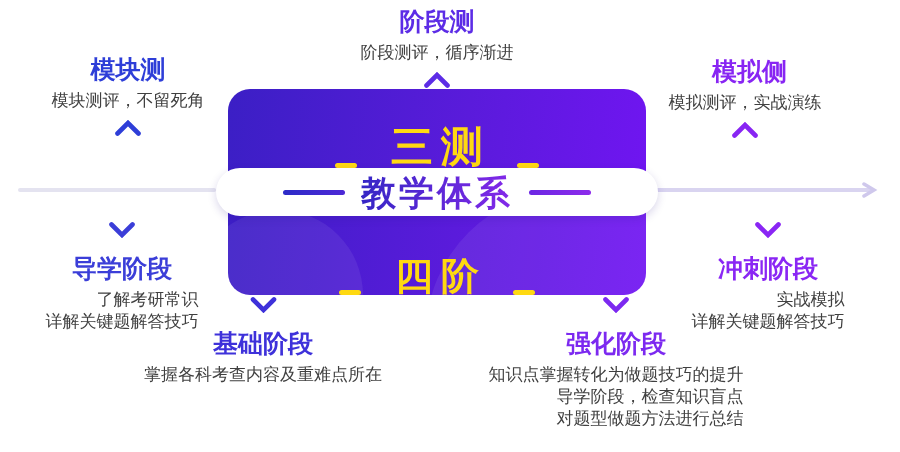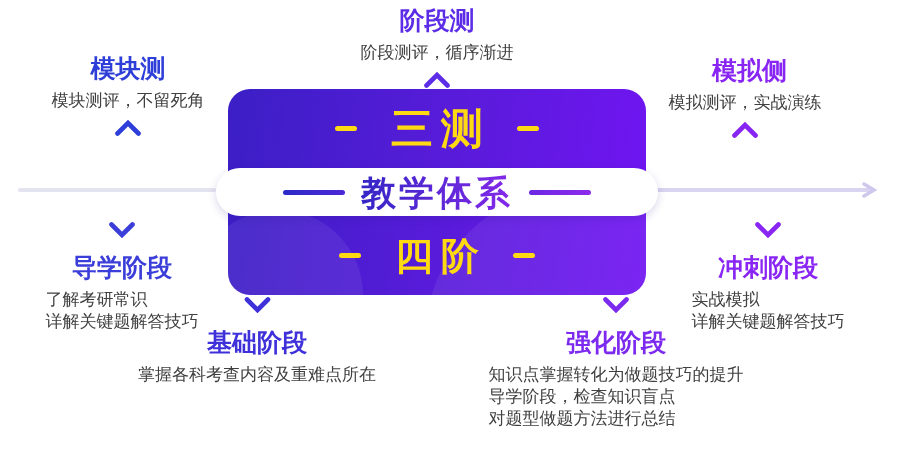--- a/index.html
+++ b/index.html
@@ -16,21 +16,21 @@
   
   .center-box{
     position:absolute;left:228px;top:89px;width:418px;height:206px;
     border-radius:22px;overflow:hidden;
     background:linear-gradient(97deg,#3b1fc5 0%,#5a1bdb 55%,#7115f2 100%);
   }
   .deco-circle{position:absolute;border-radius:50%;background:rgba(255,255,255,0.07);}
   .deco-circle.c1{width:170px;height:170px;left:-35px;bottom:-85px;}
   .deco-circle.c2{width:290px;height:290px;right:-70px;bottom:-185px;}
   .box-row{
-    position:absolute;left:0;right:0;display:flex;align-items:center;justify-content:center;
+    position:absolute;left:0;right:0;display:flex;align-items:flex-end;justify-content:center;
   }
   .box-row.top{top:0;height:79px;}
   .box-row.bottom{top:127px;height:79px;}
   .yellow-label{
     color:#ffd911;font-weight:bold;font-size:42px;letter-spacing:8px;
     text-indent:8px;line-height:1;
   }
   .box-row.bottom .yellow-label{font-size:38px;}
   .dash{width:22px;height:5px;border-radius:3px;background:#ffd911;margin:0 26px;}
   
@@ -52,21 +52,21 @@
     .center-title{
       background:linear-gradient(90deg,#3526c5,#8429e9);
       -webkit-background-clip:text;background-clip:text;
       -webkit-text-fill-color:transparent;
     }
   }
   
   .node{
     position:absolute;transform:translateX(-50%);
     display:flex;flex-direction:column;align-items:center;
-    text-align:left;white-space:nowrap;font-family:Liberation Serif, serif;
+    text-align:right;white-space:nowrap;
   }
   .node-title{font-size:25px;font-weight:bold;line-height:30px;}
   .node-desc{font-size:17px;line-height:22px;color:#404040;margin-top:6px;}
   .node .chev{margin-top:8px;}
   .node.below .chev{margin-top:0;margin-bottom:5px;}
   .node.below .node-title{margin-top:10px;}
 </style>
 </head>
 <body>
 
@@ -127,21 +127,21 @@
     <svg class="chev" width="27" height="16" viewBox="0 0 27 16">
       <polyline points="3,2.5 13.5,13 24,2.5" fill="none" stroke-width="4.6" stroke-linecap="round" stroke-linejoin="miter" stroke="#3b3ed8"></polyline>
     </svg>
     <div class="node-title" style="color: rgb(59, 62, 216);">导学阶段</div>
     <div class="node-desc">
       <div>了解考研常识</div>
       <div>详解关键题解答技巧</div>
     </div>
   </div>
 
-  <div class="node below" style="left:257px;top:297px;">
+  <div class="node below" style="left:263px;top:297px;">
     <svg class="chev" width="27" height="16" viewBox="0 0 27 16">
       <polyline points="3,2.5 13.5,13 24,2.5" fill="none" stroke-width="4.6" stroke-linecap="round" stroke-linejoin="miter" stroke="#3e31da"></polyline>
     </svg>
     <div class="node-title" style="color: rgb(62, 49, 218);">基础阶段</div>
     <div class="node-desc">
       <div>掌握各科考查内容及重难点所在</div>
     </div>
   </div>
 
   <div class="node below" style="left:616px;top:297px;">

